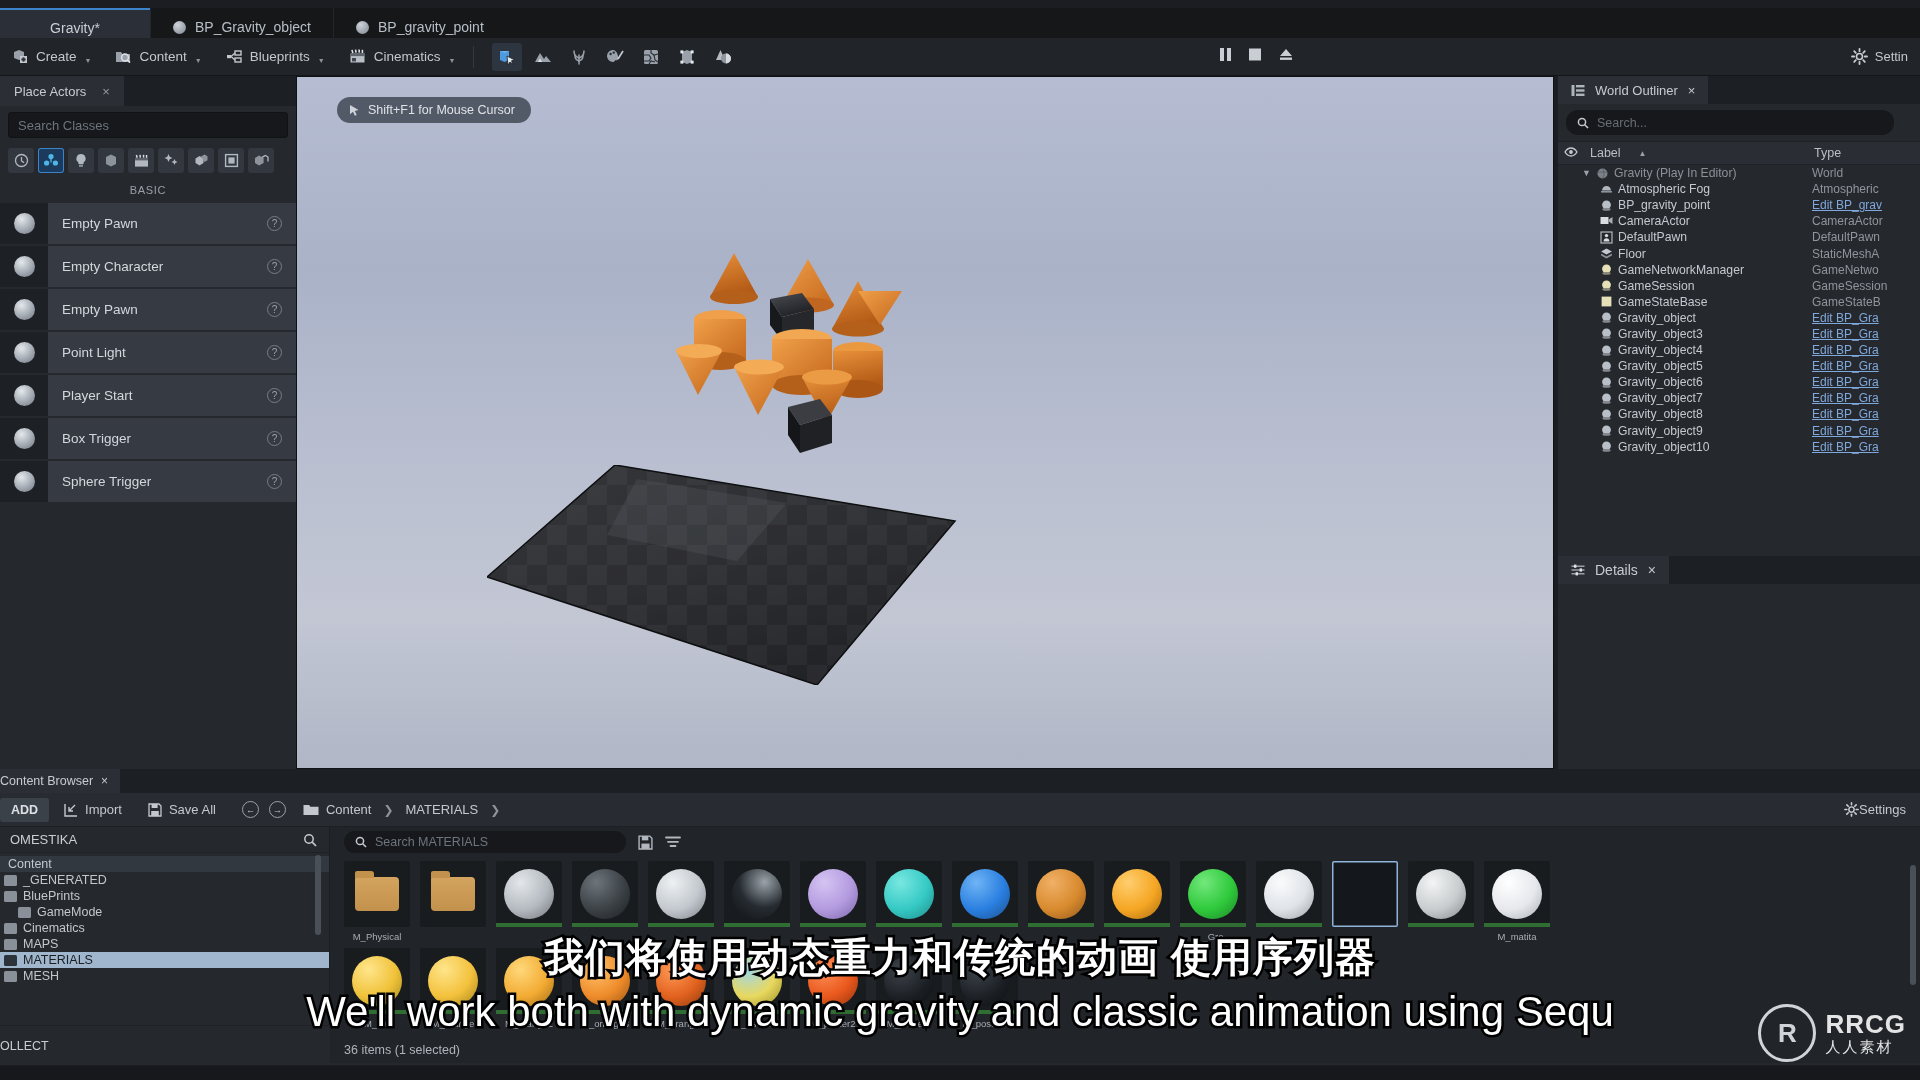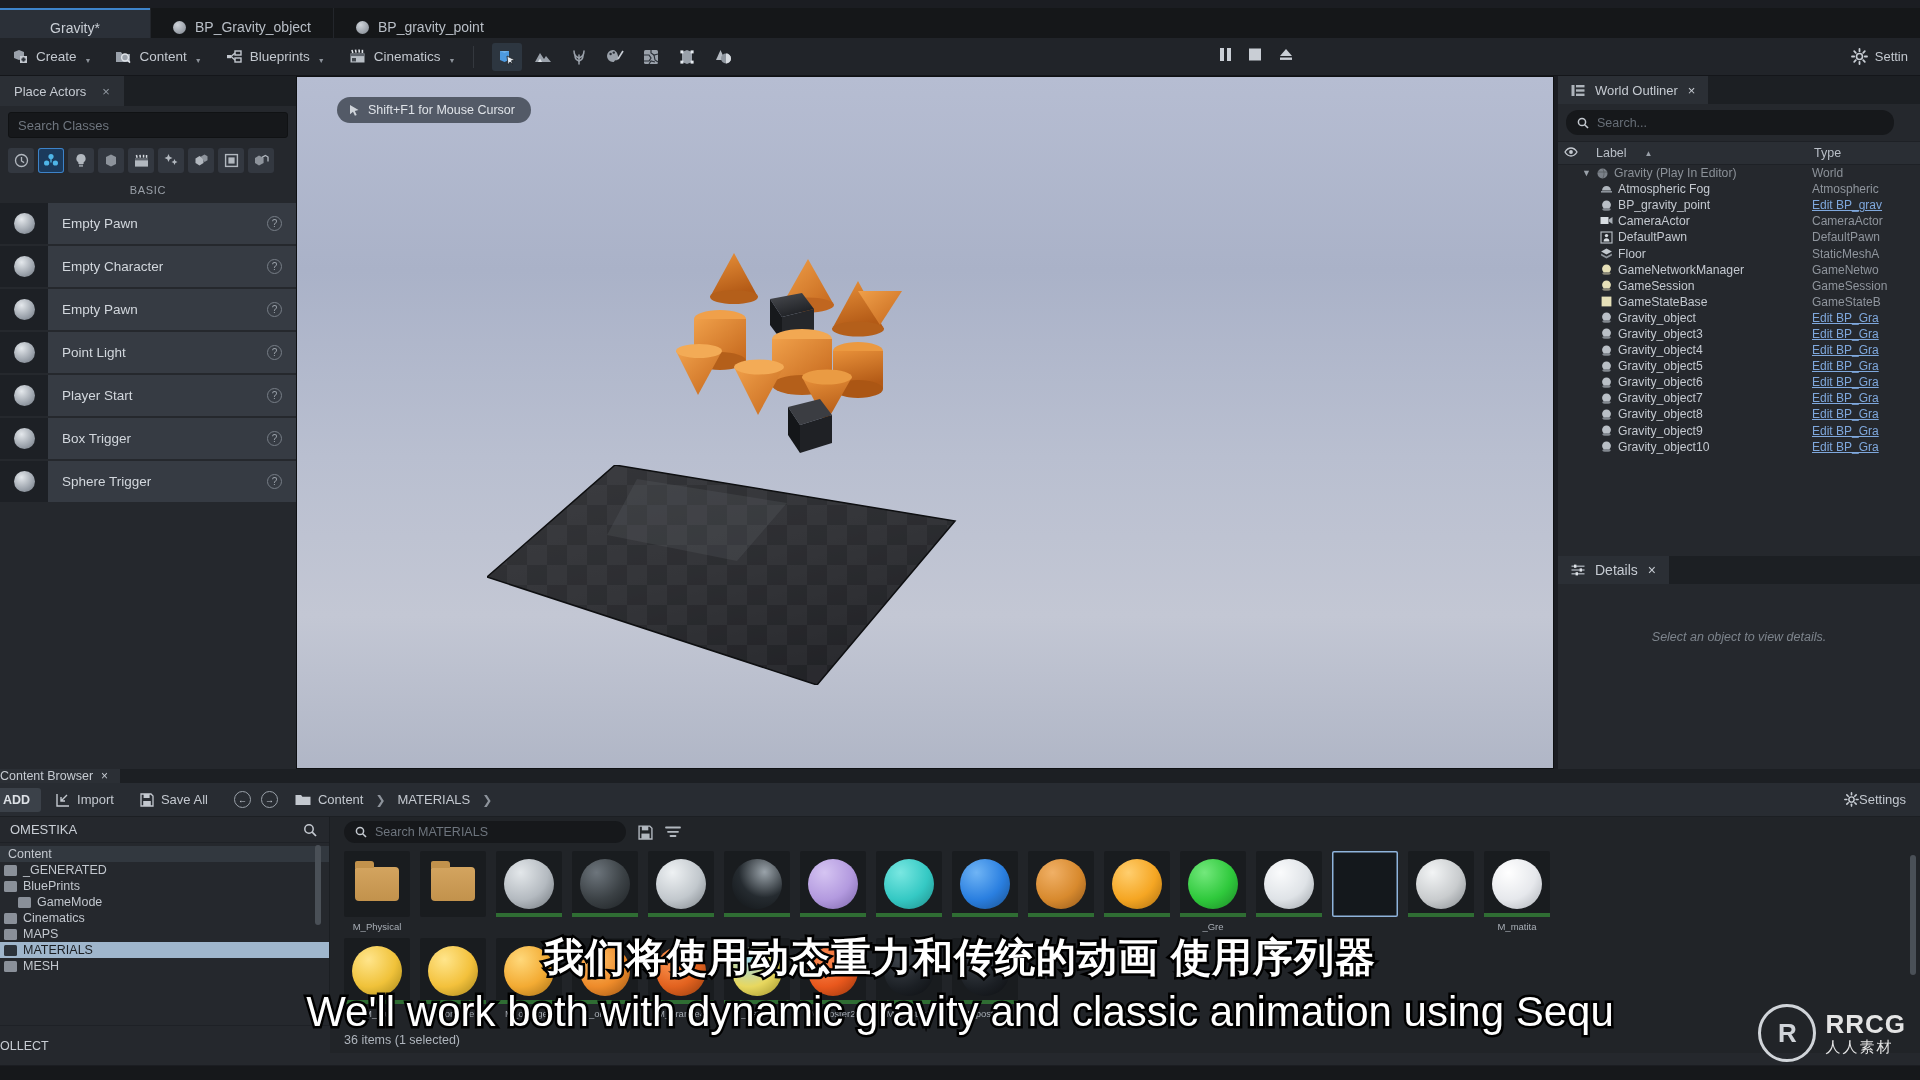--- a/index.html
+++ b/index.html
@@ -147,21 +147,21 @@
     margin: 6px 26px 6px 8px; height: 25px; background: #16181b;
     border-radius: 12px; display: flex; align-items: center; gap: 8px;
     padding: 0 11px; font-size: 12.5px; color: #676e77;
   }
   .ol-hdr {
     display: flex; align-items: center; height: 24px;
     background: #2a2e34; border-top: 1px solid #1e2126; border-bottom: 1px solid #1e2126;
     font-size: 12.5px; color: #b9bfc7;
   }
   .ol-hdr .c-eye { width: 26px; text-align: center; }
-  .ol-hdr .c-label { flex: 1; padding-left: 6px; display: flex; align-items: center; gap: 18px; margin-left: 6px;}
+  .ol-hdr .c-label { flex: 1; padding-left: 6px; display: flex; align-items: center; gap: 18px;}
   .ol-hdr .c-type { width: 108px; padding-left: 2px; }
   .ol-rows { height: 362px; overflow: hidden; }
   .ol-row {
     display: flex; align-items: center; height: 16.1px;
     font-size: 12.2px; color: #c4c9d0;
   }
   .ol-row .c-label { flex: 1; display: flex; align-items: center; gap: 5px; overflow: hidden; white-space: nowrap;}
   .ol-row .c-type { width: 108px; color: #8f959d; font-size: 12px; overflow: hidden; white-space: nowrap; }
   .ol-row.world .c-label, .ol-row.world .c-type { color: #8b9198; }
   .ol-row .c-type.link { color: #7fa8dd; text-decoration: underline; }
@@ -185,29 +185,29 @@
   .det-empty {
     text-align: center; font-size: 12.5px; color: #7d848c;
     font-style: italic; padding-top: 46px;
   }
 
   
   .cb {
     position: absolute; left: 0; top: 769px; width: 1920px; height: 296px;
     background: #25282d;
   }
-  .cb-tabrow { height: 14px; background: #1c1f23; display: flex; }
+  .cb-tabrow { height: 24px; background: #1c1f23; display: flex; }
   .cb-tab {
     display: flex; align-items: center; gap: 8px; padding: 0 12px 0 0;
     background: #2b2f35; font-size: 12.5px; color: #c6cbd2;
     margin-left: -12px; padding-left: 12px;
   }
   .cb-toolbar {
     height: 34px; background: #282c32; display: flex; align-items: center;
-    gap: 4px; padding-left: 0px; border-bottom: 1px solid #1c1f23;
+    gap: 4px; padding-left: 8px; border-bottom: 1px solid #1c1f23;
     position: relative;
   }
   .cb-add {
     background: #3b4149; border-radius: 3px; padding: 5px 11px;
     font-size: 12.5px; color: #dde1e6; font-weight: bold; margin-left: -8px;
   }
   .cb-btn { display: flex; align-items: center; gap: 7px; padding: 0 11px; font-size: 13px; color: #c3c8cf; }
   .nav-circ {
     width: 17px; height: 17px; border-radius: 50%; border: 1.5px solid #9aa1a9;
     display: flex; align-items: center; justify-content: center; font-size: 9px; color: #c3c8cf;
@@ -967,21 +967,20 @@
               <line x1="0.5" y1="9.8" x2="13.5" y2="9.8"></line>
           </g>
           <rect x="3" y="0.6" width="2.4" height="3.2" fill="#dfe3e8"></rect>
           <rect x="8.6" y="4.4" width="2.4" height="3.2" fill="#dfe3e8"></rect>
           <rect x="4.6" y="8.2" width="2.4" height="3.2" fill="#dfe3e8"></rect>
         </svg>
         <span>Details</span>
         <span class="xbtn">×</span>
       </div>
     </div>
-    <div class="det-empty">Select an object to view details.</div>
   </div>
 
   <div class="cb">
     <div class="cb-tabrow">
       <div class="cb-tab">
         <span>Content Browser</span>
         <span class="xbtn" style="font-size:12px;color:#c6cbd2">×</span>
       </div>
     </div>
 

